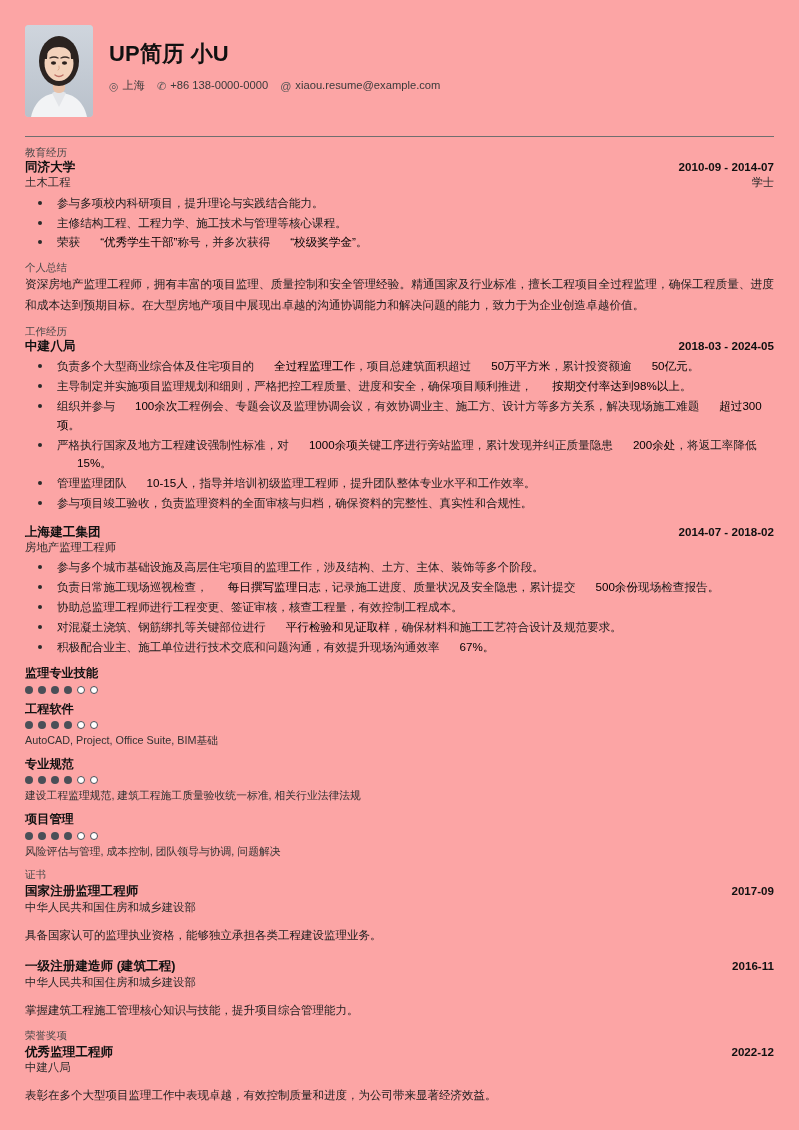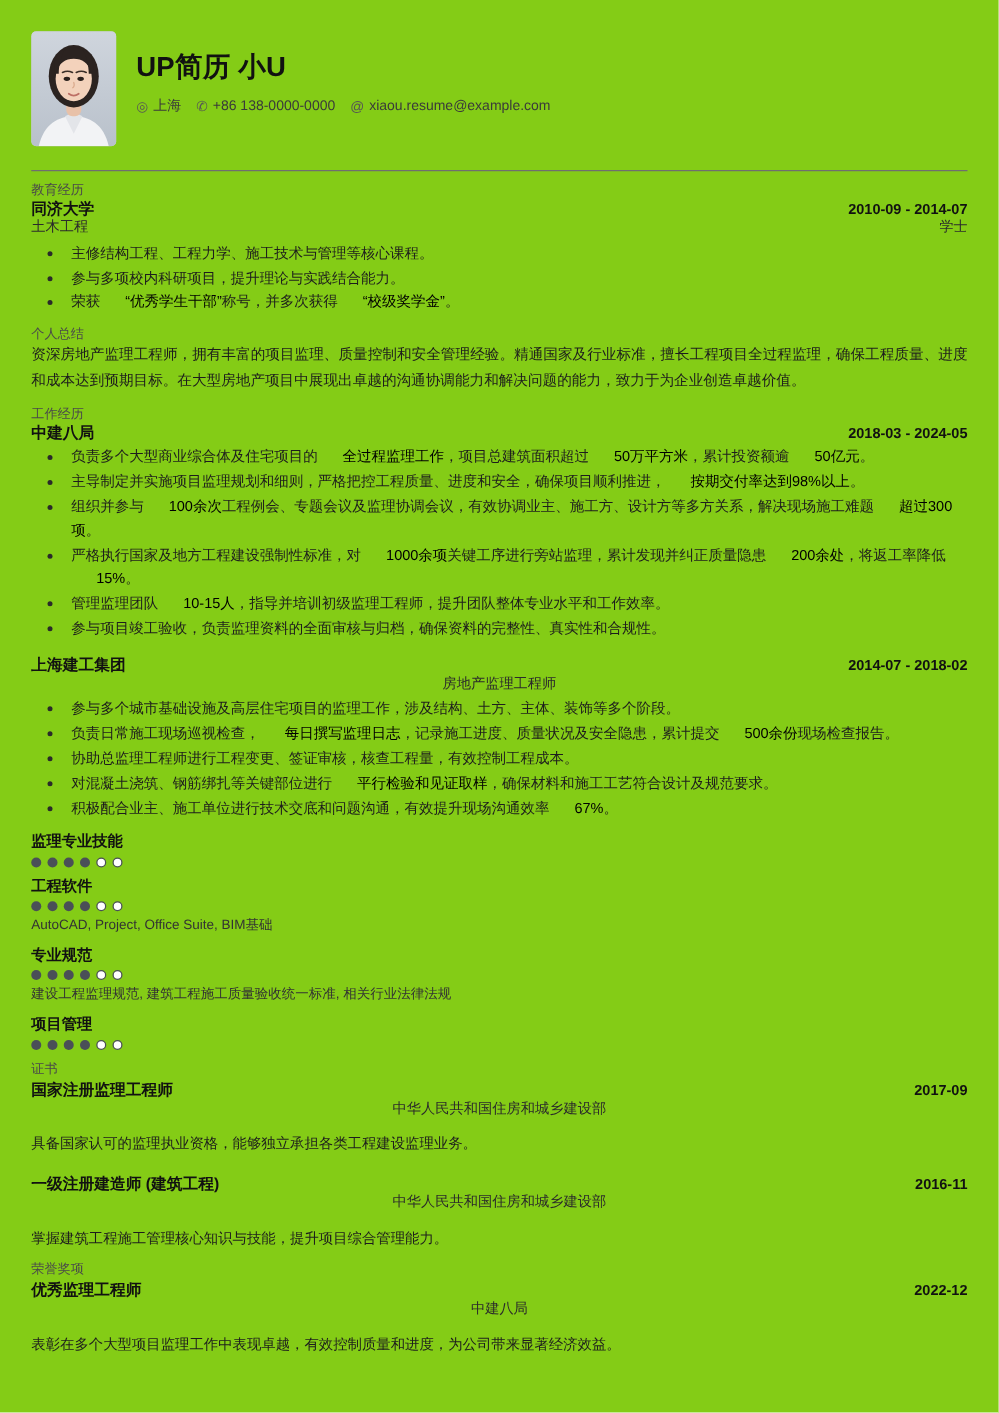--- a/index.html
+++ b/index.html
@@ -8,21 +8,21 @@
     background: #ffffff;
   }
   body {
     font-family: "Liberation Sans", "DejaVu Sans", sans-serif;
     color: #1a1a1a;
     -webkit-font-smoothing: antialiased;
   }
   .page {
     width: 799px;
     height: 1130px;
-    background: #84cc16;
+    background: #fca5a5;
     position: relative;
     overflow: hidden;
     box-sizing: border-box;
     padding: 0 25px;
   }
 
   
   .header {
     display: flex;
     align-items: flex-start;
@@ -116,21 +116,20 @@
   .entry-sub-row {
     display: flex;
     justify-content: space-between;
     align-items: baseline;
     gap: 12px;
   }
   .entry-sub {
     font-size: 11.4px;
     color: #2b2b2b;
     line-height: 1.35;
-    text-align: center;
   }
   .entry-sub-right {
     font-size: 11.2px;
     color: #2b2b2b;
     white-space: nowrap;
     line-height: 1.35;
   }
 
   ul.bullets {
     list-style: none;
@@ -267,22 +266,22 @@
     <div class="entry">
       <div class="entry-head">
         <span class="entry-title">同济大学</span>
         <span class="entry-date">2010-09 - 2014-07</span>
       </div>
       <div class="entry-sub-row">
         <span class="entry-sub">土木工程</span>
         <span class="entry-sub-right">学士</span>
       </div>
       <ul class="bullets">
+          <li>参与多项校内科研项目，提升理论与实践结合能力。</li>
           <li>主修结构工程、工程力学、施工技术与管理等核心课程。</li>
-          <li>参与多项校内科研项目，提升理论与实践结合能力。</li>
           <li>荣获<b>“优秀学生干部”</b>称号，并多次获得<b>“校级奖学金”</b>。</li>
         </ul>
     </div>
   </div>
 
   <div class="section">
     <div class="section-label">个人总结</div>
     <div class="summary-text">资深房地产监理工程师，拥有丰富的项目监理、质量控制和安全管理经验。精通国家及行业标准，擅长工程项目全过程监理，确保工程质量、进度和成本达到预期目标。在大型房地产项目中展现出卓越的沟通协调能力和解决问题的能力，致力于为企业创造卓越价值。</div>
   </div>
 
@@ -360,20 +359,21 @@
         <div class="skill-block">
           <div class="skill-name">项目管理</div>
           <div class="dots">
             <span class="dot filled"></span>
             <span class="dot filled"></span>
             <span class="dot filled"></span>
             <span class="dot filled"></span>
             <span class="dot empty"></span>
             <span class="dot empty"></span>
           </div>
+          <div class="skill-items">风险评估与管理, 成本控制, 团队领导与协调, 问题解决</div>
         </div>
       </div>
   </div>
 
   <div class="section">
     <div class="section-label">证书</div>
     <div id="certs-container">
         <div class="cert">
           <div class="entry-head">
             <span class="entry-title">国家注册监理工程师</span>

